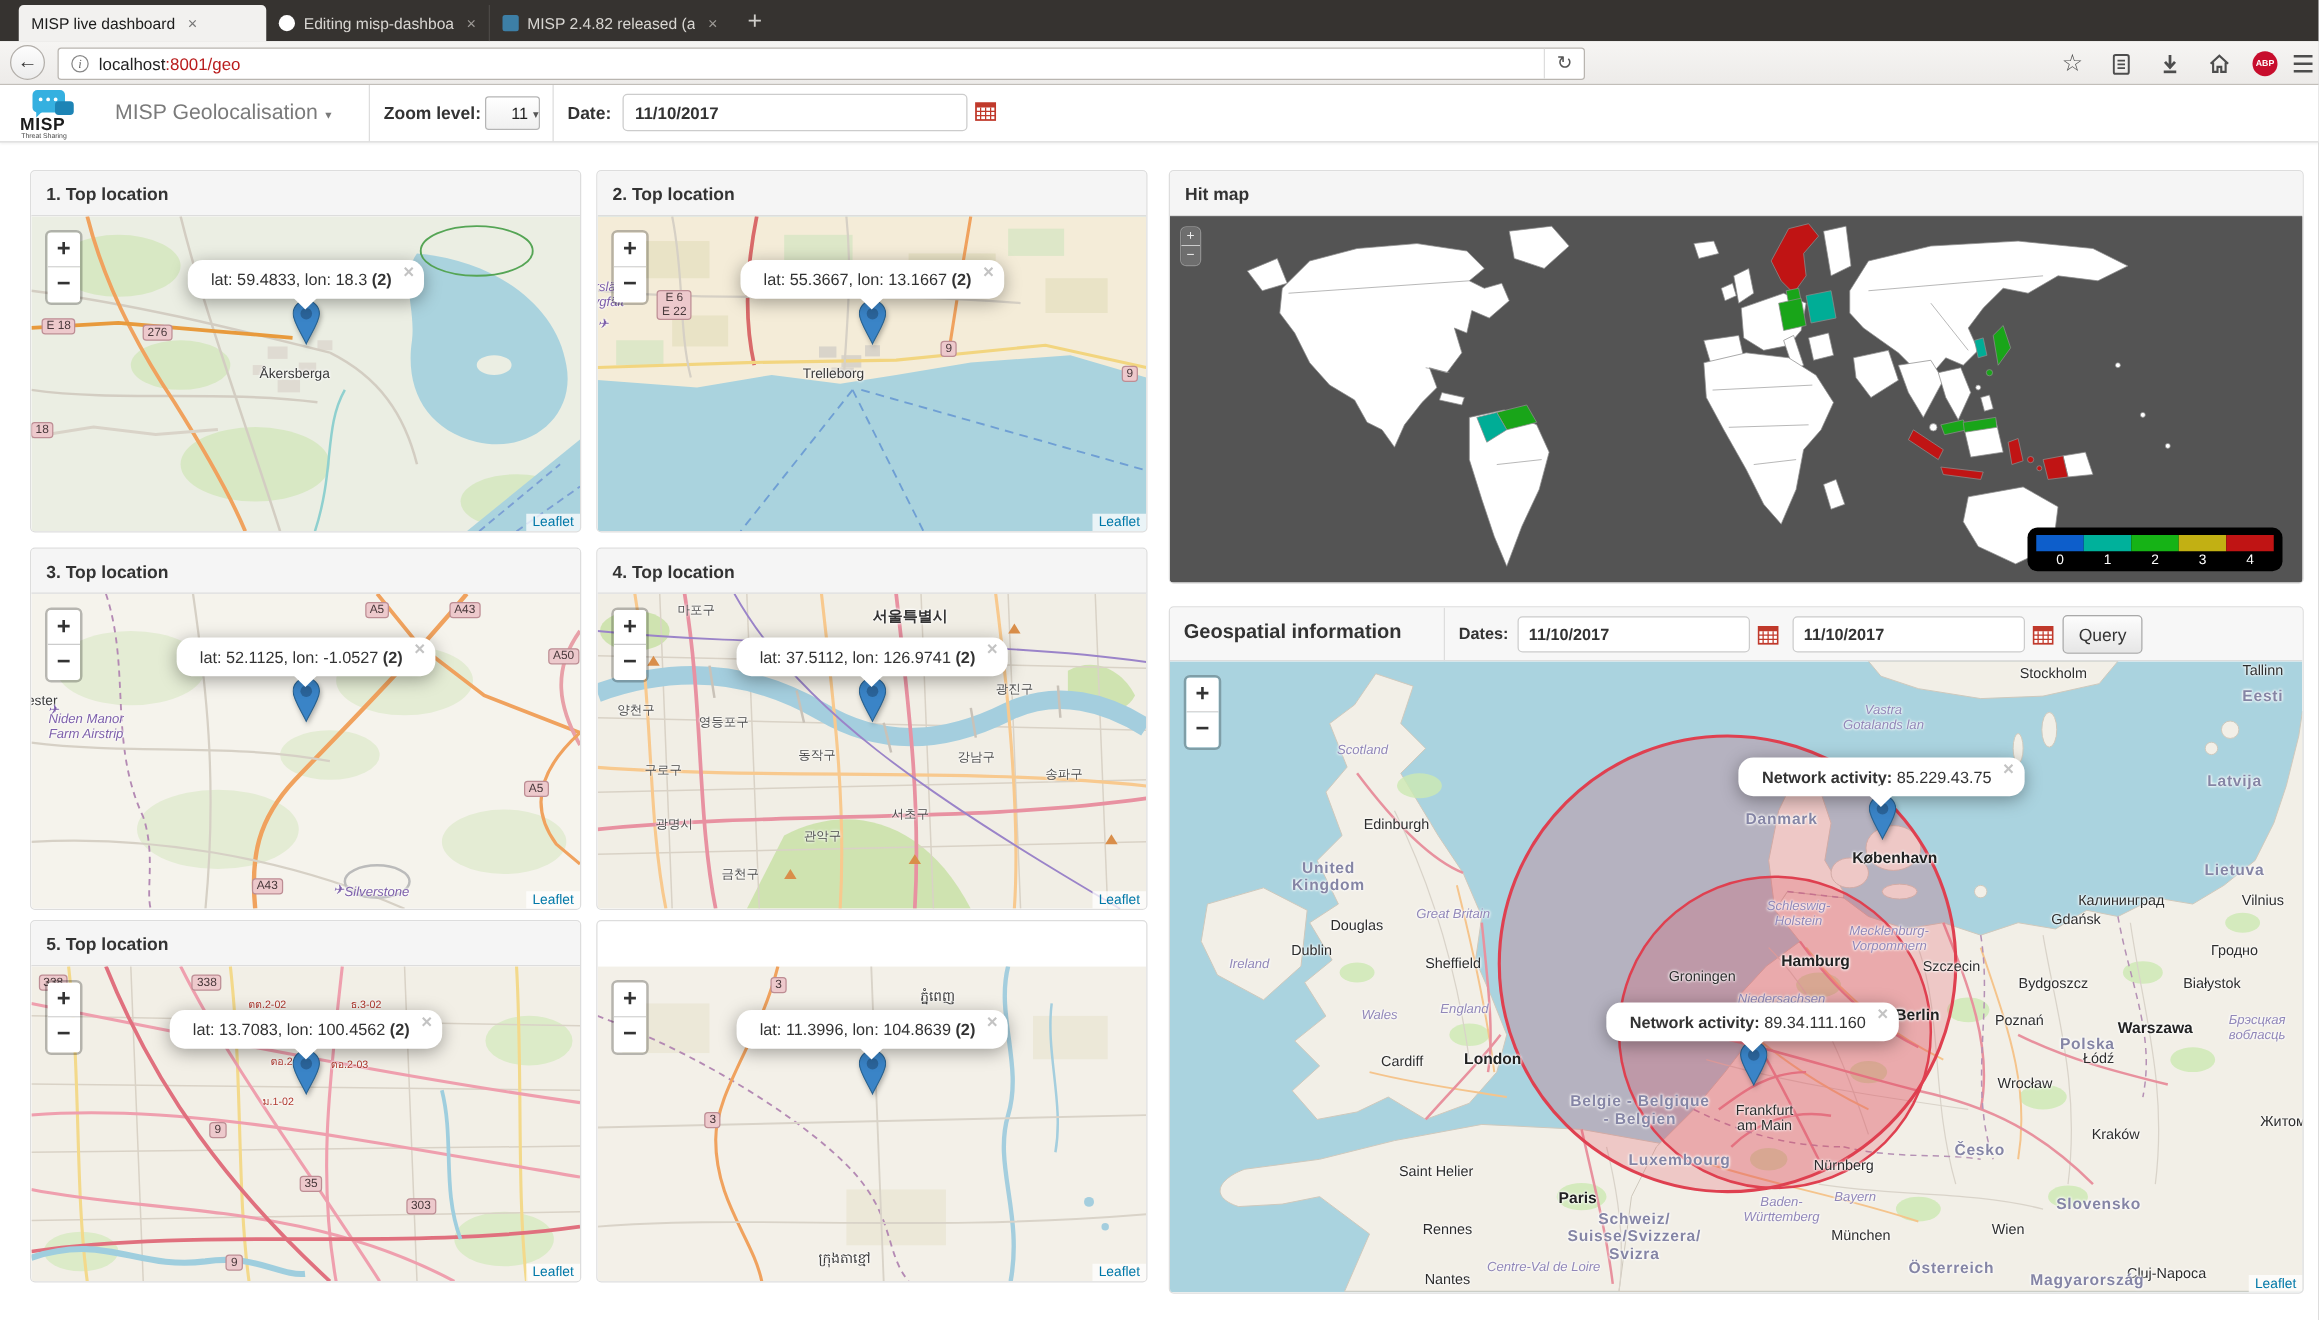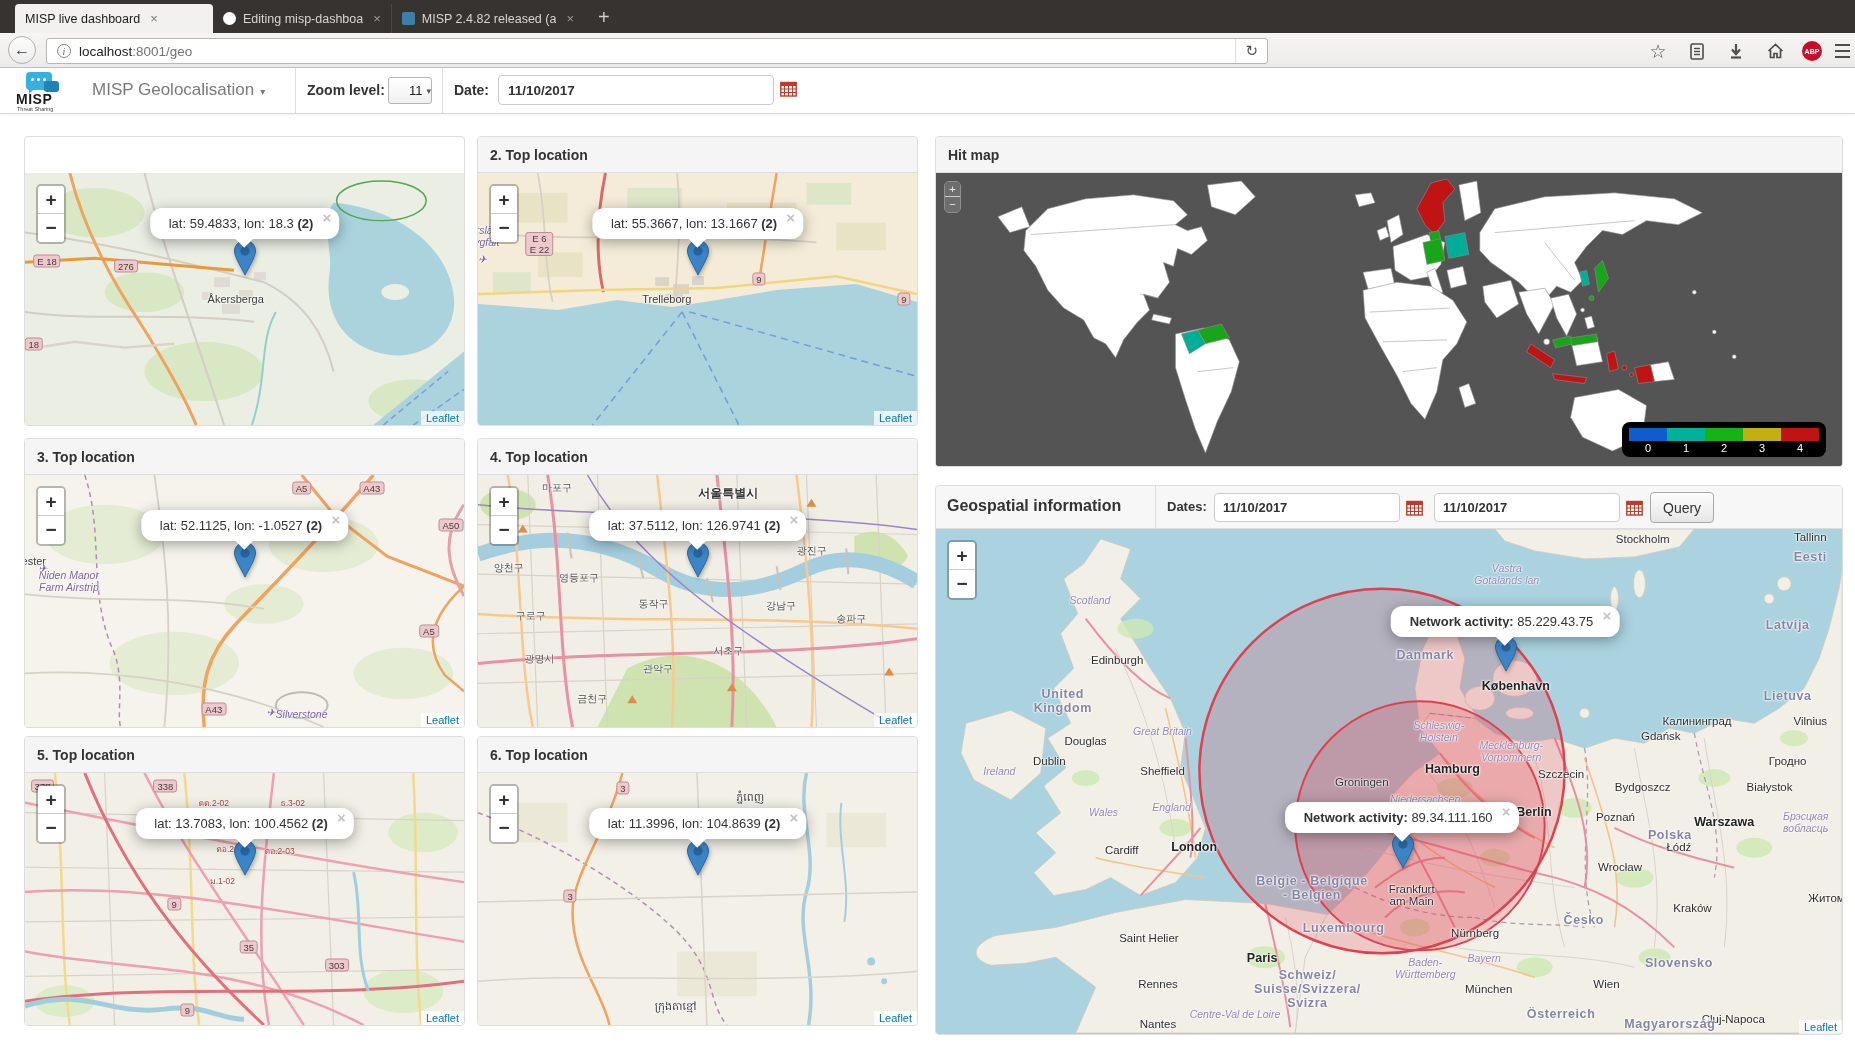--- a/index.html
+++ b/index.html
@@ -18,21 +18,21 @@
   .favicon { width:13px; height:13px; margin-right:7px; flex:0 0 auto; }
   .fav-github { border-radius:50%; background:#fff; }
   .fav-misp { border-radius:2px; background:#3d7fa6; }
   .newtab { color:#cfcdc9; font-size:20px; padding:0 14px 4px; cursor:pointer; }
 
   .toolbar { position:absolute; left:0; top:33px; width:100%; height:35px; background:linear-gradient(#f6f5f3,#edebe9); border-bottom:1px solid #c3bfba; }
   .backbtn { position:absolute; left:8px; top:3px; width:28px; height:28px; border-radius:50%; border:1px solid #b3afaa; background:linear-gradient(#fdfdfd,#ececec); color:#3a3a3a; font-size:16px; font-weight:bold; text-align:center; line-height:26px; cursor:pointer; }
   .urlbox { position:absolute; left:46px; top:5px; width:1222px; height:26px; background:#fff; border:1px solid #b9b5b0; border-radius:3px; display:flex; align-items:center; }
   .infoicon { width:14px; height:14px; border:1px solid #888; border-radius:50%; color:#666; font-size:10px; font-style:italic; font-family:"Liberation Serif",serif; text-align:center; line-height:13px; margin:0 8px 0 10px; }
   .urltext { font-size:13.5px; color:#222; }
-  .urltext .path { color:#737373; }
+  .urltext .path { color:#b91c1c; }
   .reload { margin-left:auto; border-left:1px solid #ddd; padding:0 9px; color:#555; font-size:15px; line-height:24px; cursor:pointer; }
   .searchbox { position:absolute; left:1284px; top:5px; width:354px; height:26px; background:#fff; border:1px solid #b9b5b0; border-radius:3px; display:flex; align-items:center; }
   .searchbox svg { margin:0 6px 0 8px; }
   .searchbox input { border:none; outline:none; font-size:13px; color:#444; width:280px; background:transparent; font-family:"Liberation Sans",sans-serif; }
   .tbi { position:absolute; top:5px; width:26px; height:26px; display:flex; align-items:center; justify-content:center; color:#4d4d4d; cursor:pointer; }
   .abp { width:20px; height:20px; border-radius:50%; background:#c70d2c; color:#fff; font-size:7px; font-weight:bold; display:flex; align-items:center; justify-content:center; }
   .hamburger span { display:block; width:15px; height:2px; background:#4d4d4d; margin:2px 0; }
 
   
   .dashhead { position:absolute; left:0; top:68px; width:100%; height:46px; background:#fff; border-bottom:1px solid #d8d8d8; box-shadow:0 1px 2px rgba(0,0,0,.06); }
@@ -190,20 +190,21 @@
           <line x1="4.5" y1="5" x2="4.5" y2="15"></line>
           <line x1="8.5" y1="5" x2="8.5" y2="15"></line>
           <line x1="12.5" y1="5" x2="12.5" y2="15"></line>
           <line x1="0.8" y1="8" x2="16.2" y2="8"></line>
           <line x1="0.8" y1="11.5" x2="16.2" y2="11.5"></line>
         </g>
       </svg>
   </div>
 
   <div class="panel" style="left:24px;top:136px;width:441px;height:290px;">
+    <div class="phead">1. Top location</div>
     <div class="minimap">
       <svg class="base" viewBox="0 0 441 254" preserveAspectRatio="none">
         <rect width="441" height="254" fill="#ebeee3"></rect>
         <g fill="#d8e8c4">
             <ellipse cx="70" cy="40" rx="50" ry="25"></ellipse>
             <ellipse cx="180" cy="200" rx="60" ry="30"></ellipse>
             <ellipse cx="120" cy="120" rx="40" ry="20"></ellipse>
             <ellipse cx="390" cy="230" rx="45" ry="22"></ellipse>
           </g>
         <path d="M310,30 C370,35 422,70 430,120 C438,162 400,192 358,182 C318,172 300,140 306,100 C309,74 296,50 310,30 Z" fill="#aad3de"></path>
@@ -771,21 +772,20 @@
         <div class="pin" style="left: 50%; top: 41%;"><svg viewBox="0 0 25 41" width="22" height="36">
             <path d="M12.5.5C5.9.5.5 5.9.5 12.5c0 7.4 9.4 21.2 12 27.5 2.6-6.3 12-20.1 12-27.5C24.5 5.9 19.1.5 12.5.5z" fill="#3a84c7" stroke="#28618f"></path>
             <circle cx="12.5" cy="12.5" r="5.3" fill="#2b649a"></circle>
           </svg></div>
         <div class="popup" style="left: 50%; top: 26%;"><span>lat: 13.7083, lon: 100.4562 </span><b>(2)</b><span class="pclose">×</span><div class="ptail"></div></div>
         <div class="leafattr">Leaflet</div>
       </div>
   </div>
 
   <div class="panel" style="left:477px;top:736px;width:441px;height:290px;">
-    <div class="phead">6. Top location</div>
     <div class="minimap">
       <svg class="base" viewBox="0 0 441 254" preserveAspectRatio="none">
         <rect width="441" height="254" fill="#f3f0e8"></rect>
         <g fill="#ece8d8">
             <rect x="20" y="30" width="70" height="40"></rect>
             <rect x="200" y="180" width="80" height="45"></rect>
             <rect x="350" y="40" width="60" height="35"></rect>
           </g>
         <path d="M0,40 C80,70 160,120 200,160 C240,200 230,230 250,254" stroke="#b48ab4" stroke-width="1.5" stroke-dasharray="5,4" fill="none"></path>
         <path d="M145,0 C130,60 95,100 95,140 C95,190 125,220 132,254" stroke="#f0a25e" stroke-width="2.5" fill="none"></path>

